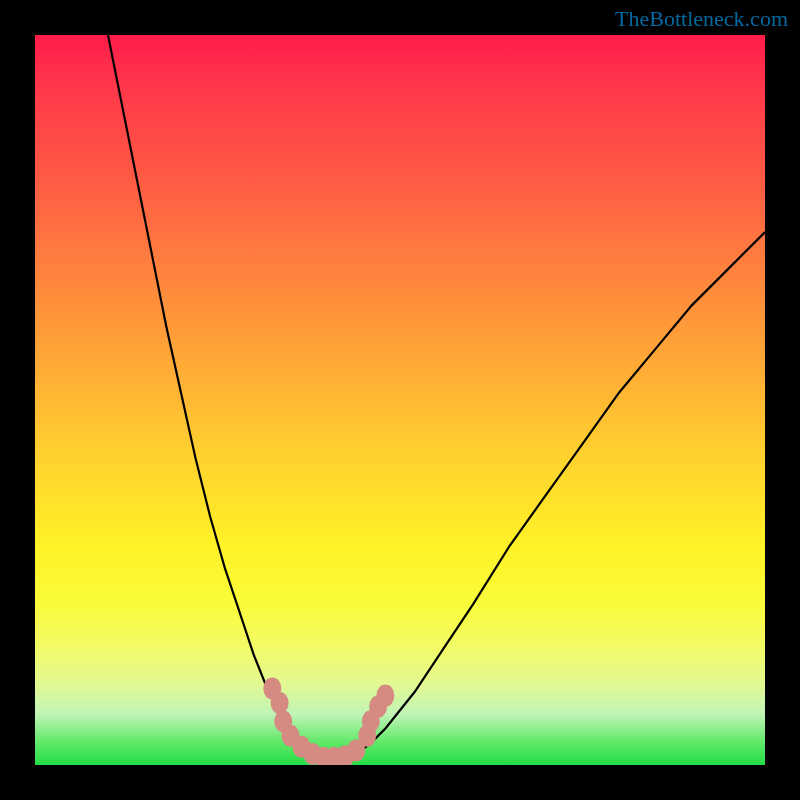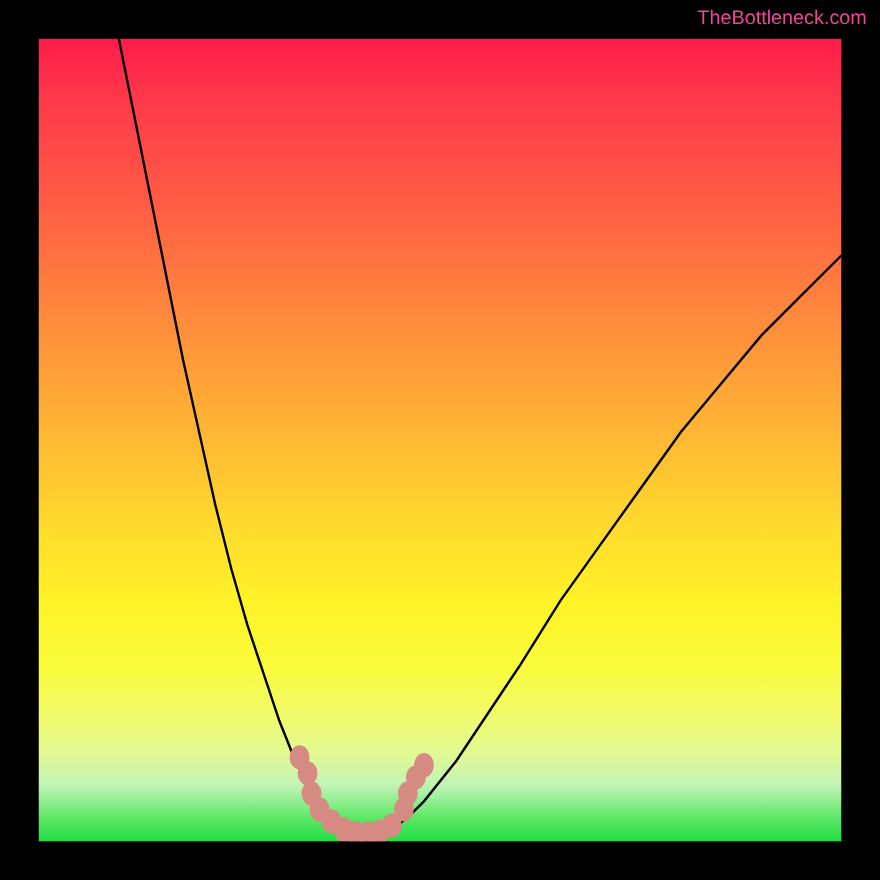--- a/index.html
+++ b/index.html
@@ -5,23 +5,23 @@
   html, body {
     margin: 0;
     padding: 0;
     width: 800px;
     height: 800px;
   }
   .watermark {
     position: absolute;
     top: 6px;
     right: 12px;
-    font-family: Liberation Sans, sans-serif;
-    font-size: 18px;
-    color: #ec4899;
+    font-family: Liberation Serif, serif;
+    font-size: 22px;
+    color: #0369a1;
     z-index: 10;
     user-select: none;
   }
   .frame {
     position: absolute;
     top: 0;
     left: 0;
     width: 800px;
     height: 800px;
     background: #000;

